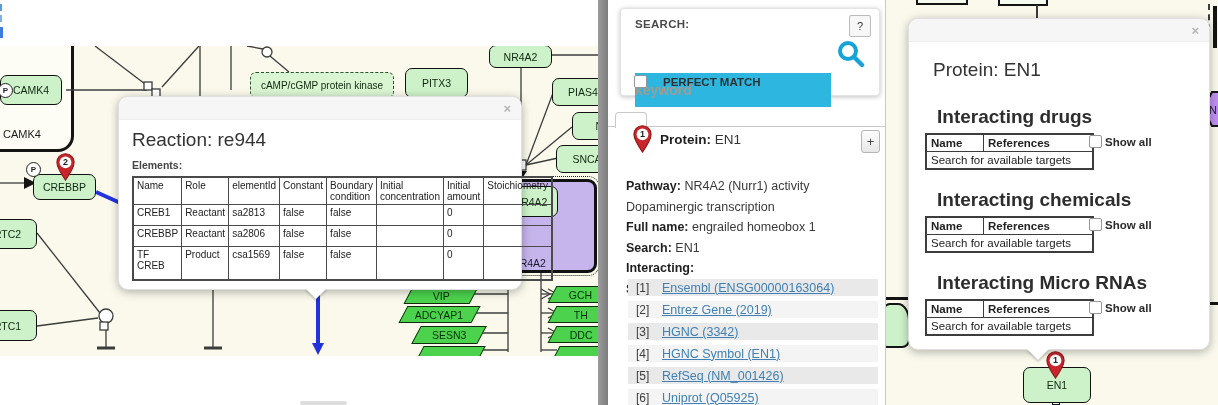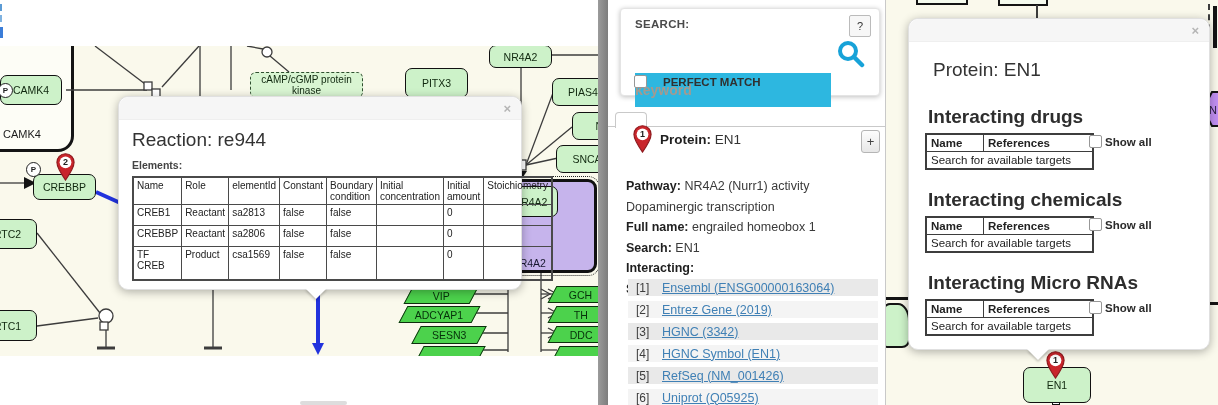--- a/index.html
+++ b/index.html
@@ -42,21 +42,21 @@
   .reaction-popup{left:118px;top:96px;width:402px;height:192px;z-index:10;}
   .popup-title{position:absolute;left:13px;font-size:19px;color:#333;}
   .reaction-popup .popup-title{top:32px;}
   .elements-label{position:absolute;left:13px;top:62px;font-size:10.5px;font-weight:bold;color:#444;}
   table.rtable{position:absolute;left:13px;top:79px;border-collapse:collapse;font-size:10px;color:#222;
                border:2px solid #4a4a4a;}
   table.rtable td,table.rtable th{border:1px solid #4a4a4a;padding:2px 3px;vertical-align:top;text-align:left;font-weight:normal;}
 
   .target-popup{left:908px;top:18px;width:300px;height:330px;z-index:40;}
   .target-popup .popup-title{left:24px;top:40px;}
-  .sec-head{position:absolute;left:19px;font-size:19px;font-weight:bold;color:#2d2d2d;}
+  .sec-head{position:absolute;left:28px;font-size:19px;font-weight:bold;color:#2d2d2d;}
   table.ttable{position:absolute;left:16px;border-collapse:collapse;font-size:11.5px;color:#222;border:2px solid #3d3d3d;background:#fff;}
   table.ttable td,table.ttable th{border:1px solid #3d3d3d;padding:2px 4px;text-align:left;}
   .showall{position:absolute;left:180px;display:flex;align-items:center;gap:3px;font-size:11.5px;font-weight:bold;color:#2a2a2a;}
   .cbx{width:11px;height:11px;background:#fff;border:1px solid #979797;border-radius:2px;display:inline-block;}
 
   
   .divider{position:absolute;left:598px;top:0;width:10px;height:405px;z-index:30;
            background:linear-gradient(90deg,#9b9b9b,#7d7d7d);}
 
   
@@ -175,21 +175,21 @@
       <svg width="19" height="28" viewBox="0 0 20 30">
         <path d="M10 0.8 C4.5 0.8 0.8 5 0.8 10 C0.8 16 10 29 10 29 C10 29 19.2 16 19.2 10 C19.2 5 15.5 0.8 10 0.8 Z" fill="#c9252b" stroke="#8e1a1e" stroke-width="1.2"></path>
         <circle cx="10" cy="10" r="6.3" fill="#fff"></circle>
       </svg>
       <span class="num">2</span>
     </div>
 
     <div class="node" style="left:-22px;top:219px;width:59px;height:30px;">RTC2</div>
     <div class="node" style="left:-22px;top:310px;width:59px;height:31px;">RTC1</div>
 
-    <div class="node dashed" style="left:250px;top:72px;width:113px;height:26px;">cAMP/cGMP protein kinase</div>
+    <div class="node dashed" style="left:250px;top:72px;width:144px;height:26px;">cAMP/cGMP protein kinase</div>
     <div class="node" style="left:405px;top:68px;width:63px;height:30px;">PITX3</div>
     <div class="node" style="left:489px;top:45px;width:63px;height:23px;">NR4A2</div>
     <div class="node" style="left:552px;top:78px;width:62px;height:28px;">PIAS4</div>
     <div class="node" style="left:572px;top:112px;width:62px;height:28px;">NC</div>
     <div class="node" style="left:556px;top:145px;width:62px;height:28px;">SNCA</div>
 
     <div class="complexbox" style="left:500px;top:179px;width:97px;height:94px;"></div>
     <div class="node" style="left:503px;top:186px;width:55px;height:31px;">NR4A2</div>
     <div class="complex-label" style="left:498px;top:257px;width:62px;">NR4A2</div>
 

